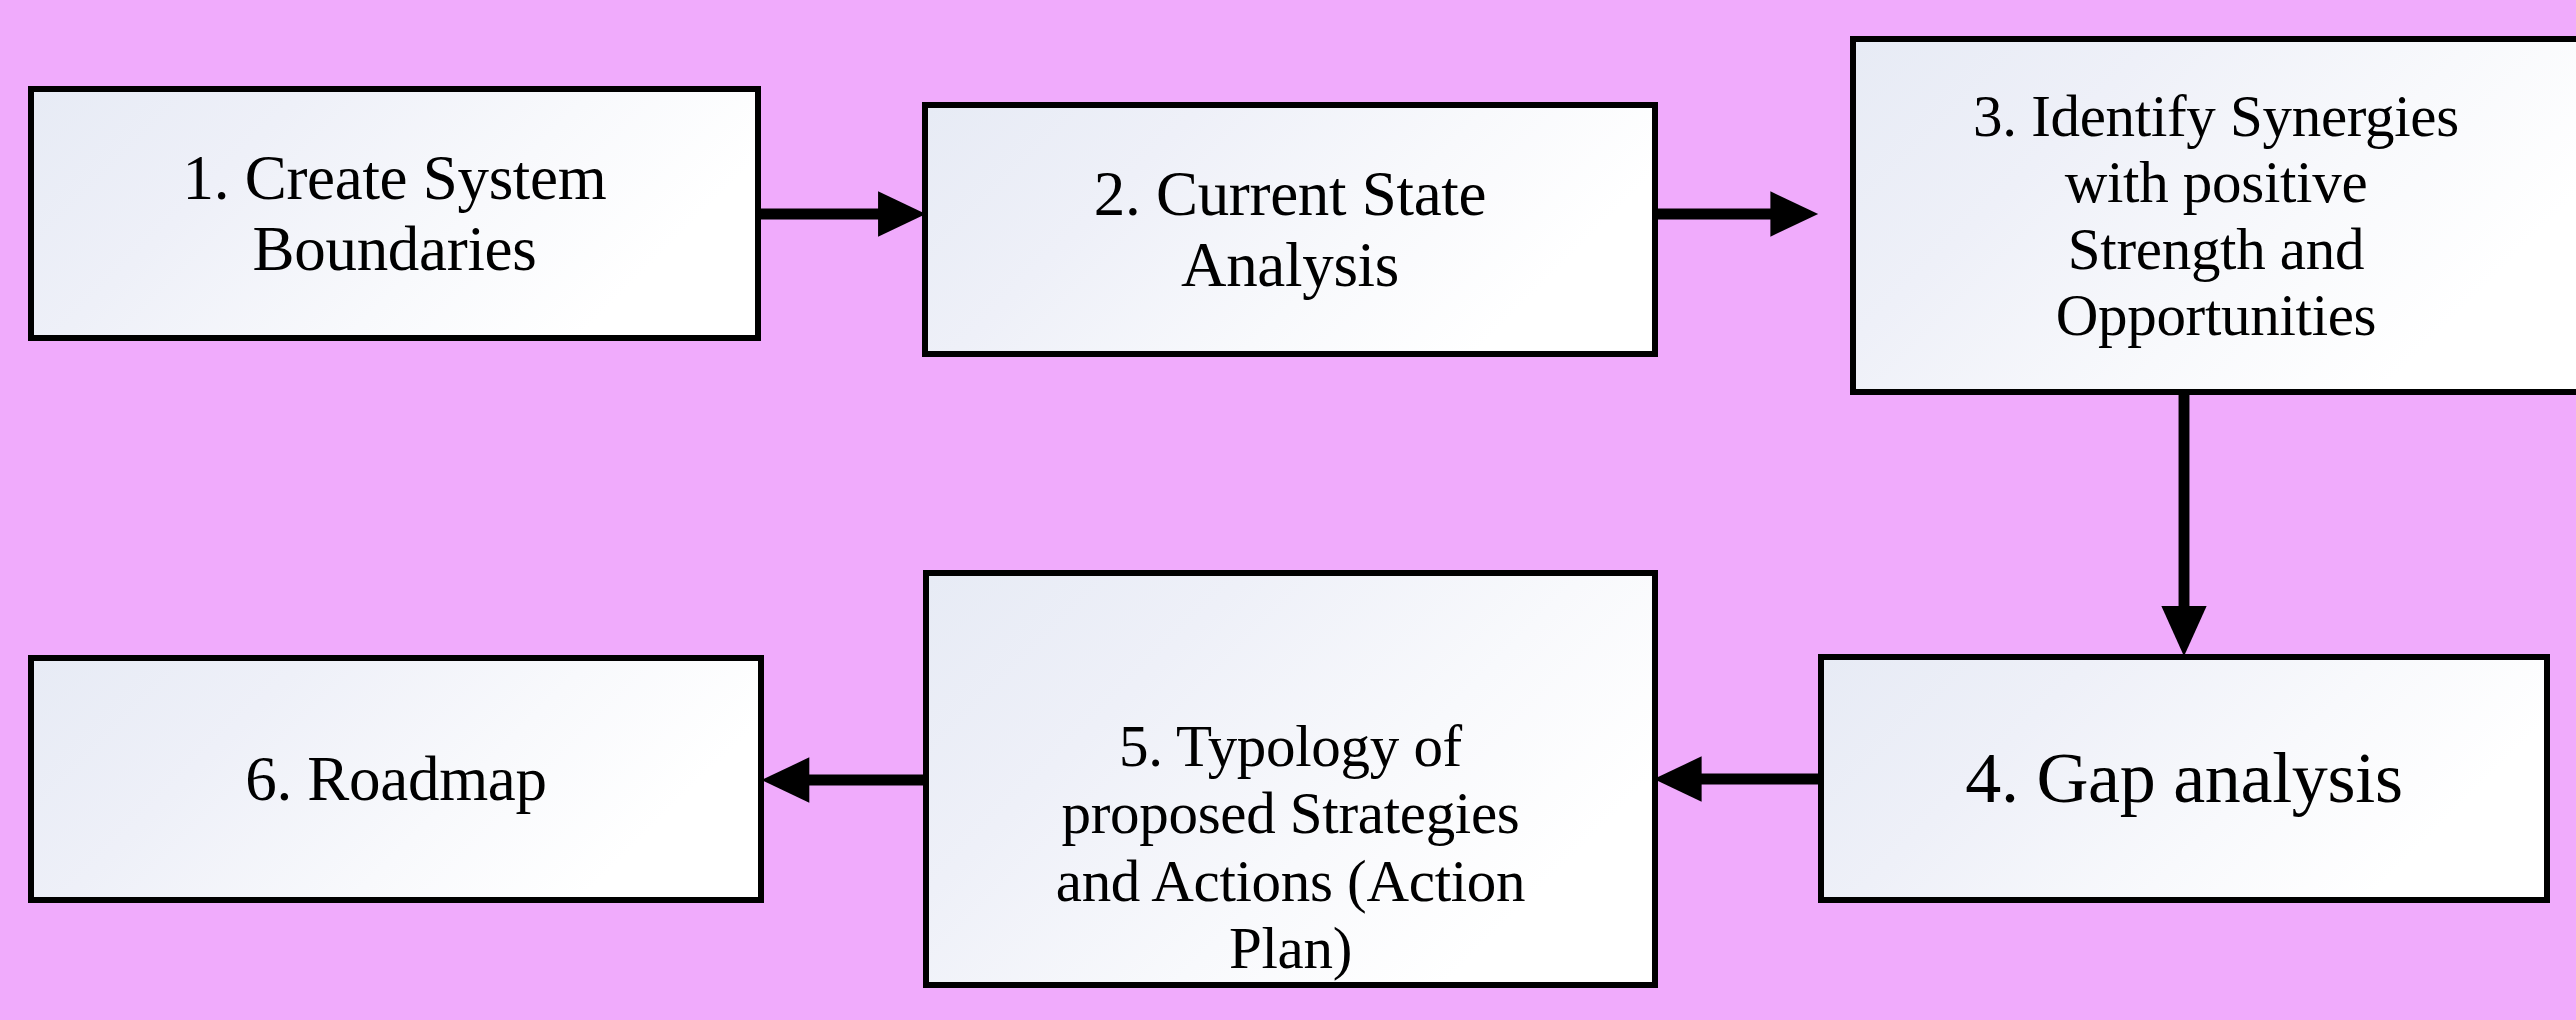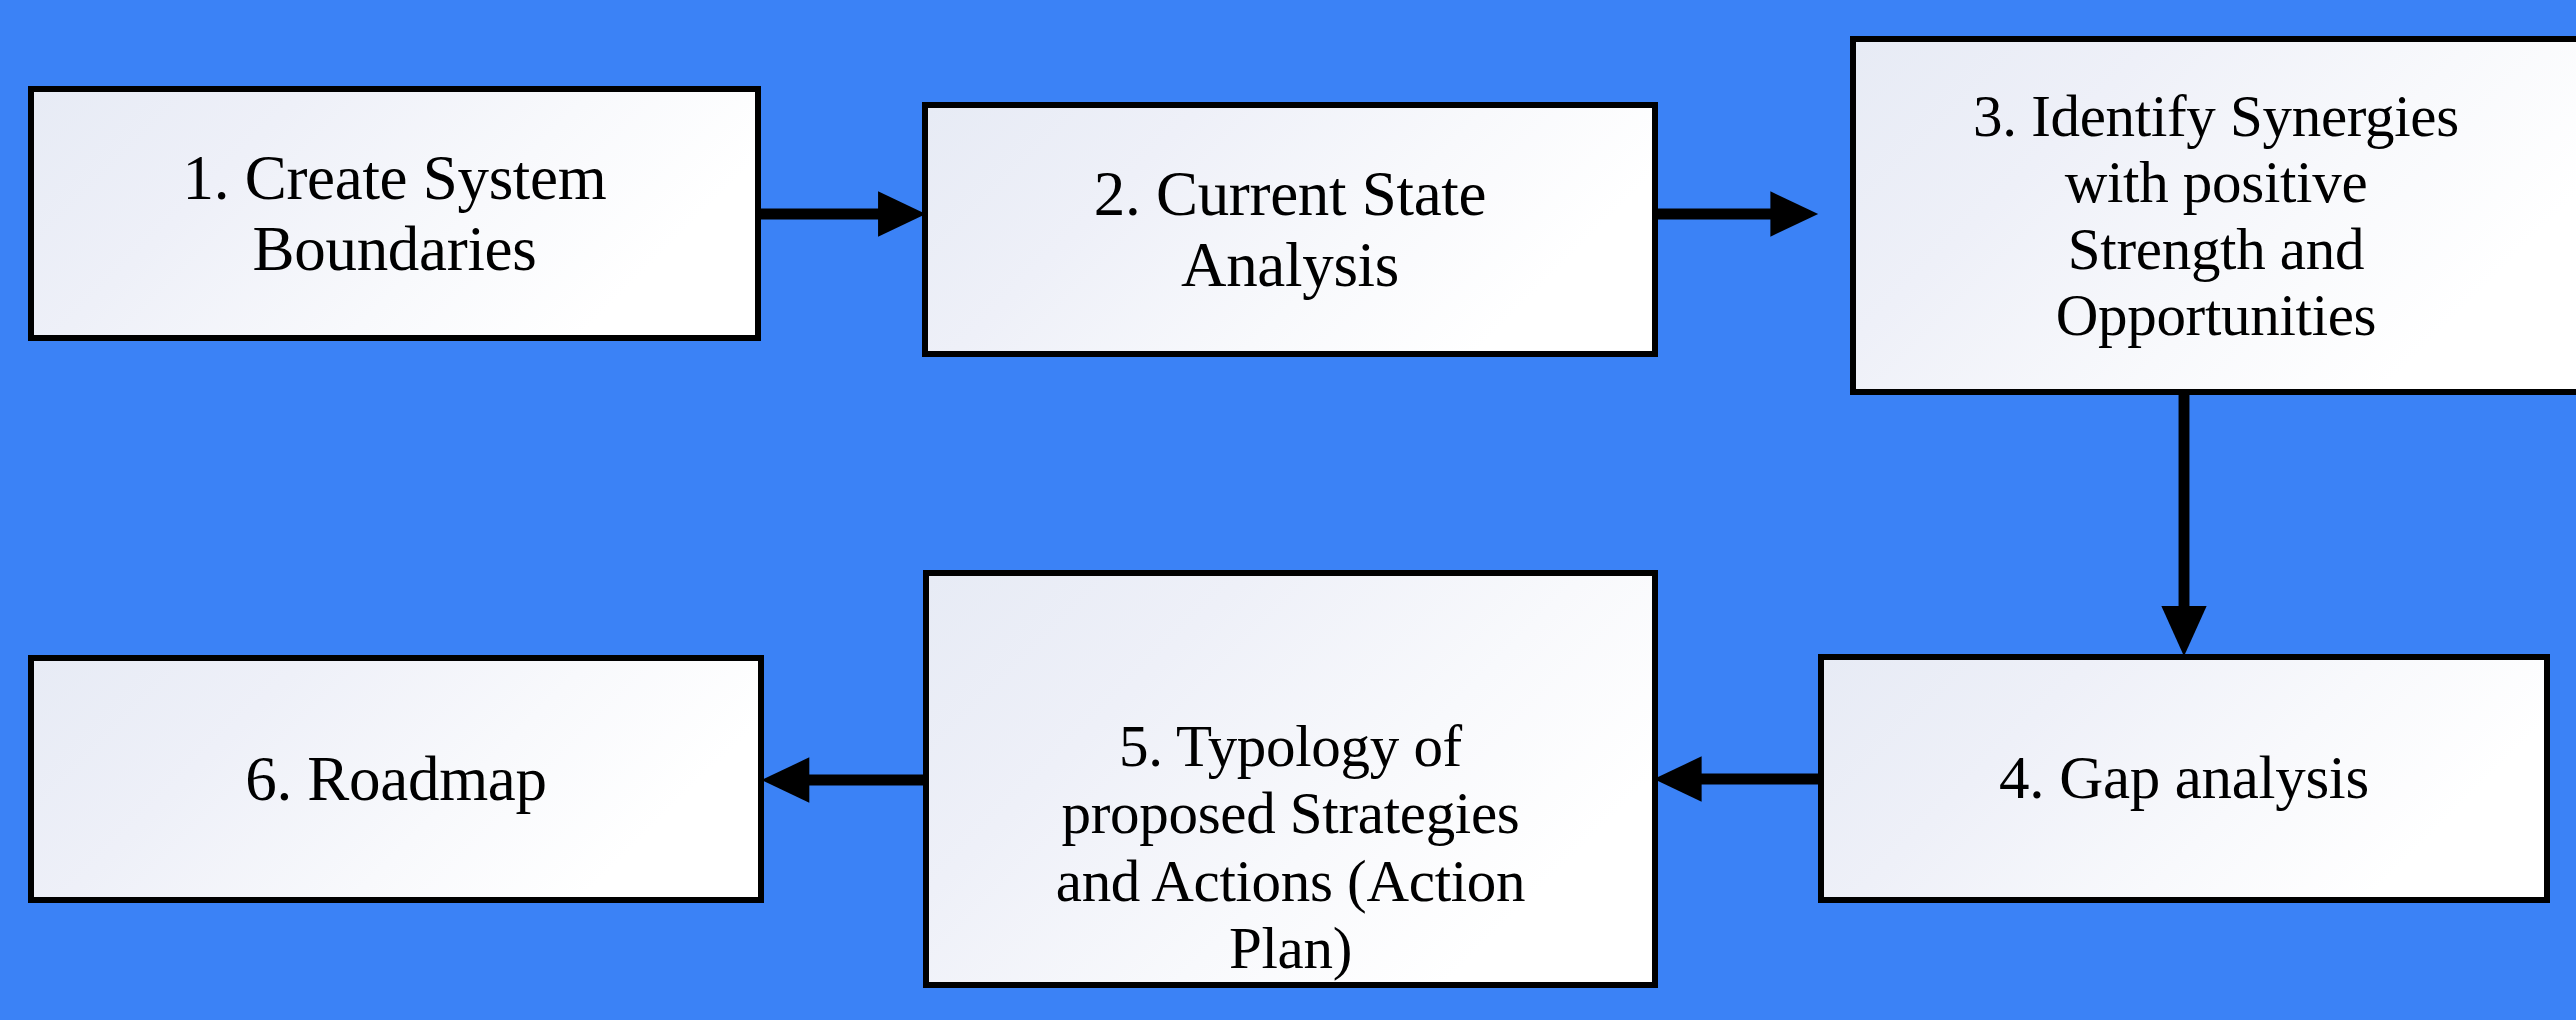--- a/index.html
+++ b/index.html
@@ -7,21 +7,21 @@
     padding: 0;
     background: #ffffff;
   }
   body {
     font-family: "Liberation Serif", "DejaVu Serif", serif;
   }
   #canvas {
     position: relative;
     width: 2576px;
     height: 1021px;
-    background: #3b82f6;
+    background: #f0abfc;
     overflow: hidden;
   }
   .node {
     position: absolute;
     box-sizing: border-box;
     border: 6px solid #000000;
     background: linear-gradient(135deg, #e7ebf5 0%, #eef0f8 28%, #f8f9fc 58%, #ffffff 82%);
     display: flex;
     align-items: center;
     justify-content: center;
@@ -44,21 +44,21 @@
   #node-1 { left: 28px;   top: 86px;  width: 733px; height: 255px; }
   #node-2 { left: 922px; top: 102px;  width: 736px; height: 255px; }
   #node-3 { left: 1818px; top: 36px;   width: 732px; height: 359px; margin-left: 32px; }
   #node-4 { left: 1818px; top: 654px;  width: 732px; height: 249px; }
   #node-5 { left: 923px; top: 570px;  width: 735px; height: 418px; align-items: flex-end; }
   #node-6 { left: 28px;   top: 655px;  width: 736px; height: 248px; }
 
   #node-1 .node-label,
   #node-2 .node-label,
   #node-6 .node-label { font-size: 63px; line-height: 1.12; }
-  #node-4 .node-label { font-size: 61px; line-height: 1.12; }
+  #node-4 .node-label { font-size: 72px; line-height: 1.12; }
   #node-3 .node-label { font-size: 59px; line-height: 1.12; }
   #node-5 .node-label { font-size: 59px; line-height: 1.14; }
 
   
   .arrow {
     position: absolute;
     pointer-events: none;
   }
   .arrow svg { display: block; }
 

